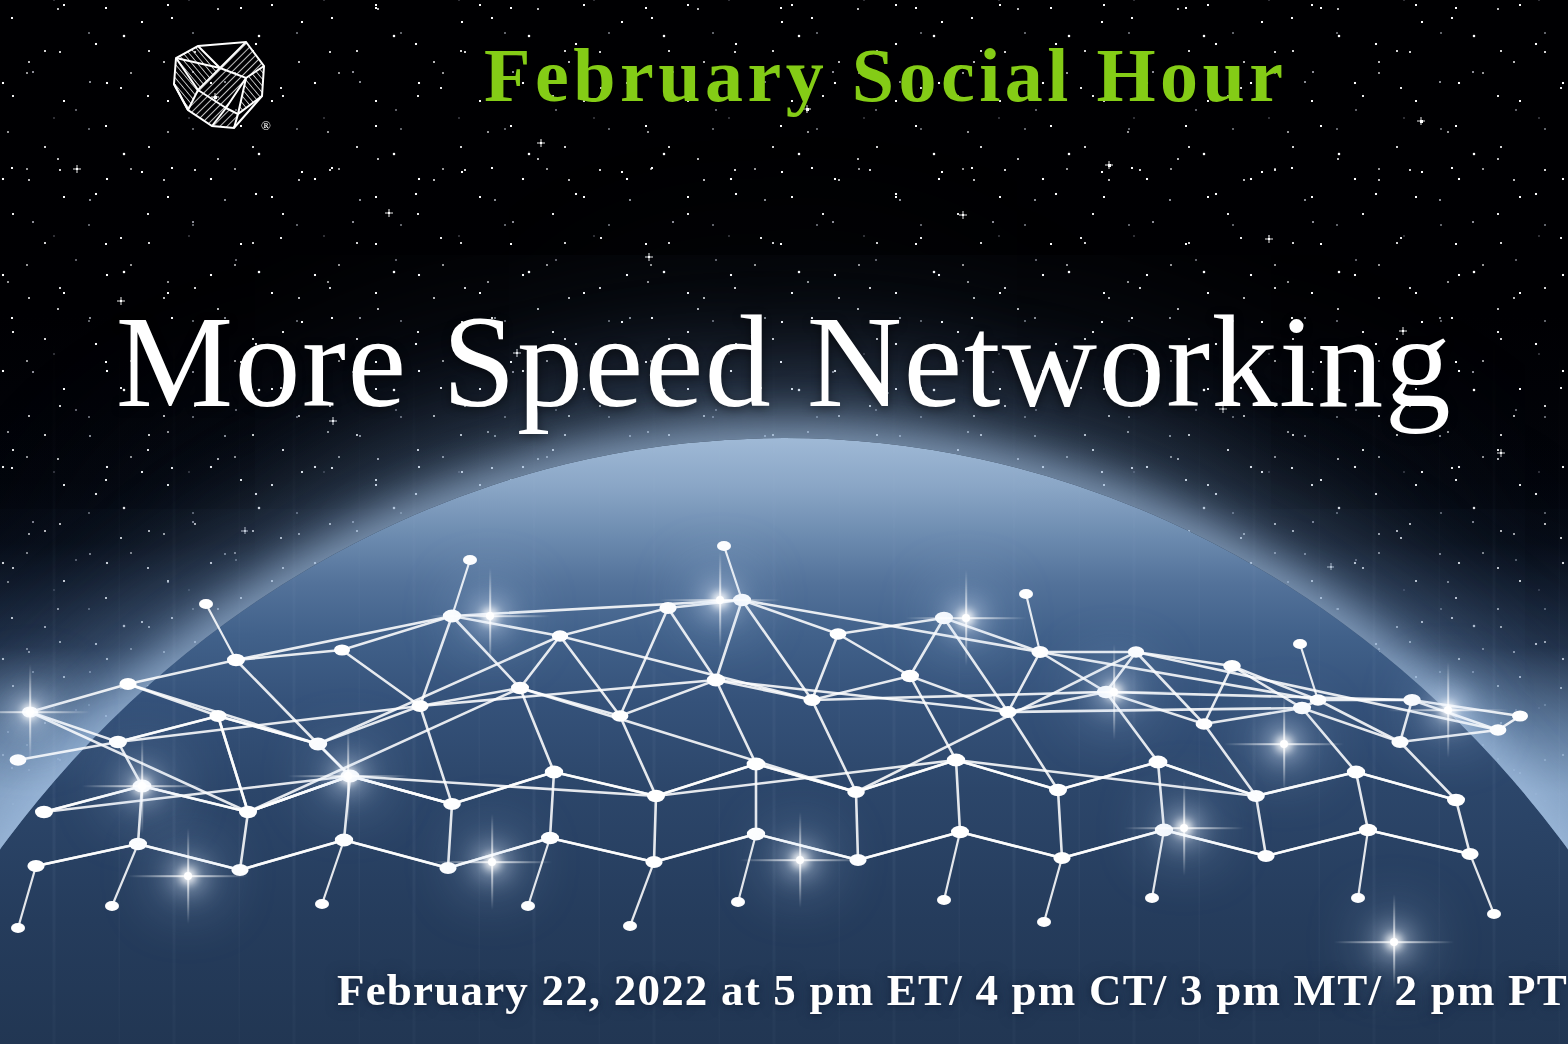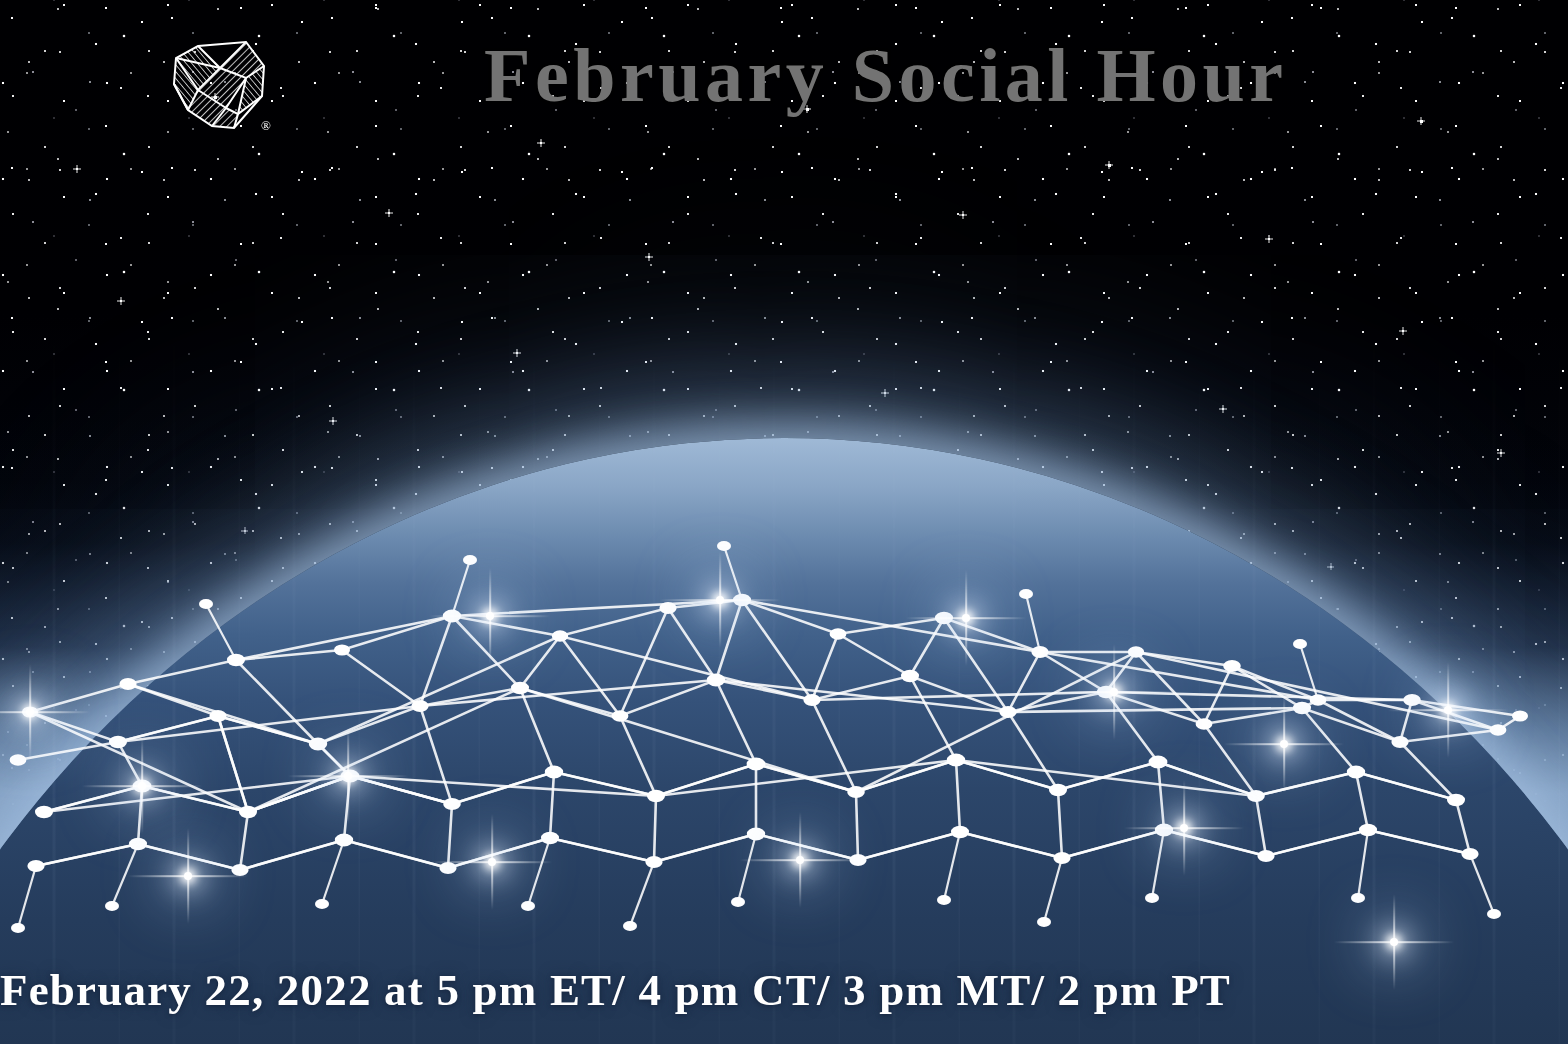--- a/index.html
+++ b/index.html
@@ -232,21 +232,21 @@
 
   .headline {
     position: absolute;
     left: 484px;
     top: 36px;
     font-family: "Liberation Serif", "DejaVu Serif", serif;
     font-weight: bold;
     font-size: 76px;
     line-height: 1.05;
     letter-spacing: 4.5px;
-    color: #737373;
+    color: #84cc16;
     white-space: nowrap;
     text-shadow: 0 0 3px rgba(0,0,0,0.55);
   }
 
   .title {
     position: absolute;
     left: 0; right: 0;
     top: 296px;
     text-align: center;
     font-family: "Liberation Serif", "DejaVu Serif", serif;
@@ -256,21 +256,21 @@
     letter-spacing: 1.5px;
     color: #fff;
     white-space: nowrap;
     text-shadow: 0 2px 10px rgba(0,0,0,0.45);
   }
 
   .datetime {
     position: absolute;
     left: 0; right: 0;
     bottom: 28px;
-    text-align: left;
+    text-align: right;
     font-family: "Liberation Serif", "DejaVu Serif", serif;
     font-weight: bold;
     font-size: 45px;
     letter-spacing: 1.2px;
     color: #fff;
     white-space: nowrap;
     text-shadow:
       0 1px 4px rgba(20,34,58,0.75),
       0 0 14px rgba(20,34,58,0.55);
   }
@@ -536,15 +536,16 @@
           <path d="M30,68 L20,88"></path>
           <path d="M58,86 L44,104"></path>
           <path d="M6,62 L20,88"></path>
         </g>
       </g>
       <text x="93" y="108" fill="#fff" font-family="Liberation Serif, serif" font-size="13">®</text>
     </svg>
   </div>
 
   <div class="headline">February Social Hour</div>
+  <div class="title">More Speed Networking</div>
   <div class="datetime">February 22, 2022 at 5 pm ET/ 4 pm CT/ 3 pm MT/ 2 pm PT</div>
 
 </div>
 
 </body></html>

